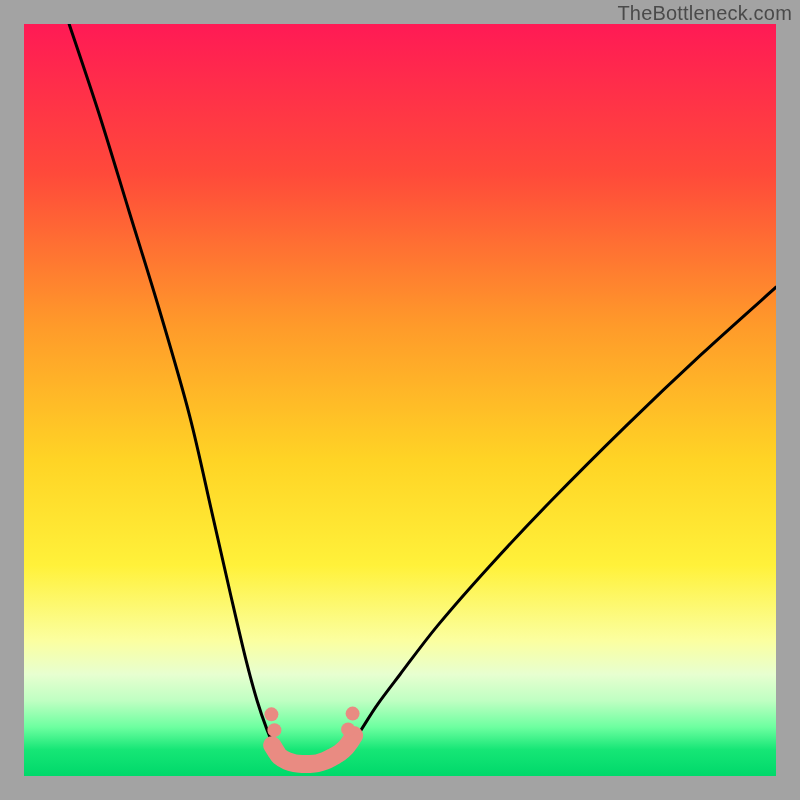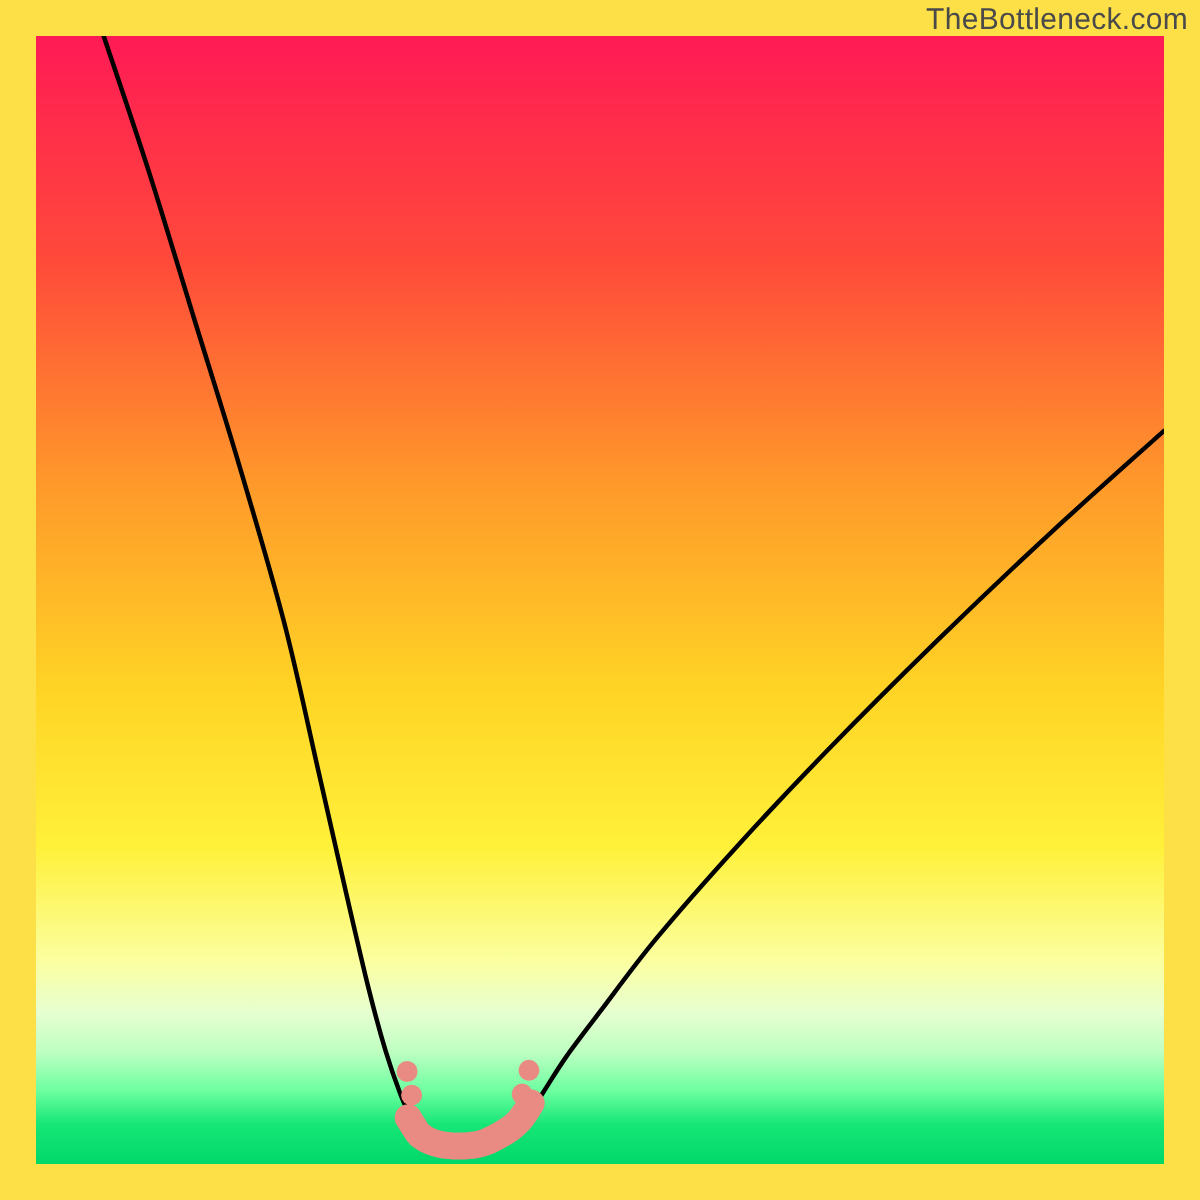--- a/index.html
+++ b/index.html
@@ -7,21 +7,21 @@
     padding: 0;
     width: 800px;
     height: 800px;
     background: #000;
     position: relative;
     font-family: Arial, Helvetica, sans-serif;
   }
   .outer {
     position: absolute;
     inset: 0;
-    background: #fde047;
+    background: #a3a3a3;
   }
   .plot-area {
     position: absolute;
     left: 24px;
     top: 24px;
     width: 752px;
     height: 752px;
     overflow: hidden;
   }
   .watermark {

